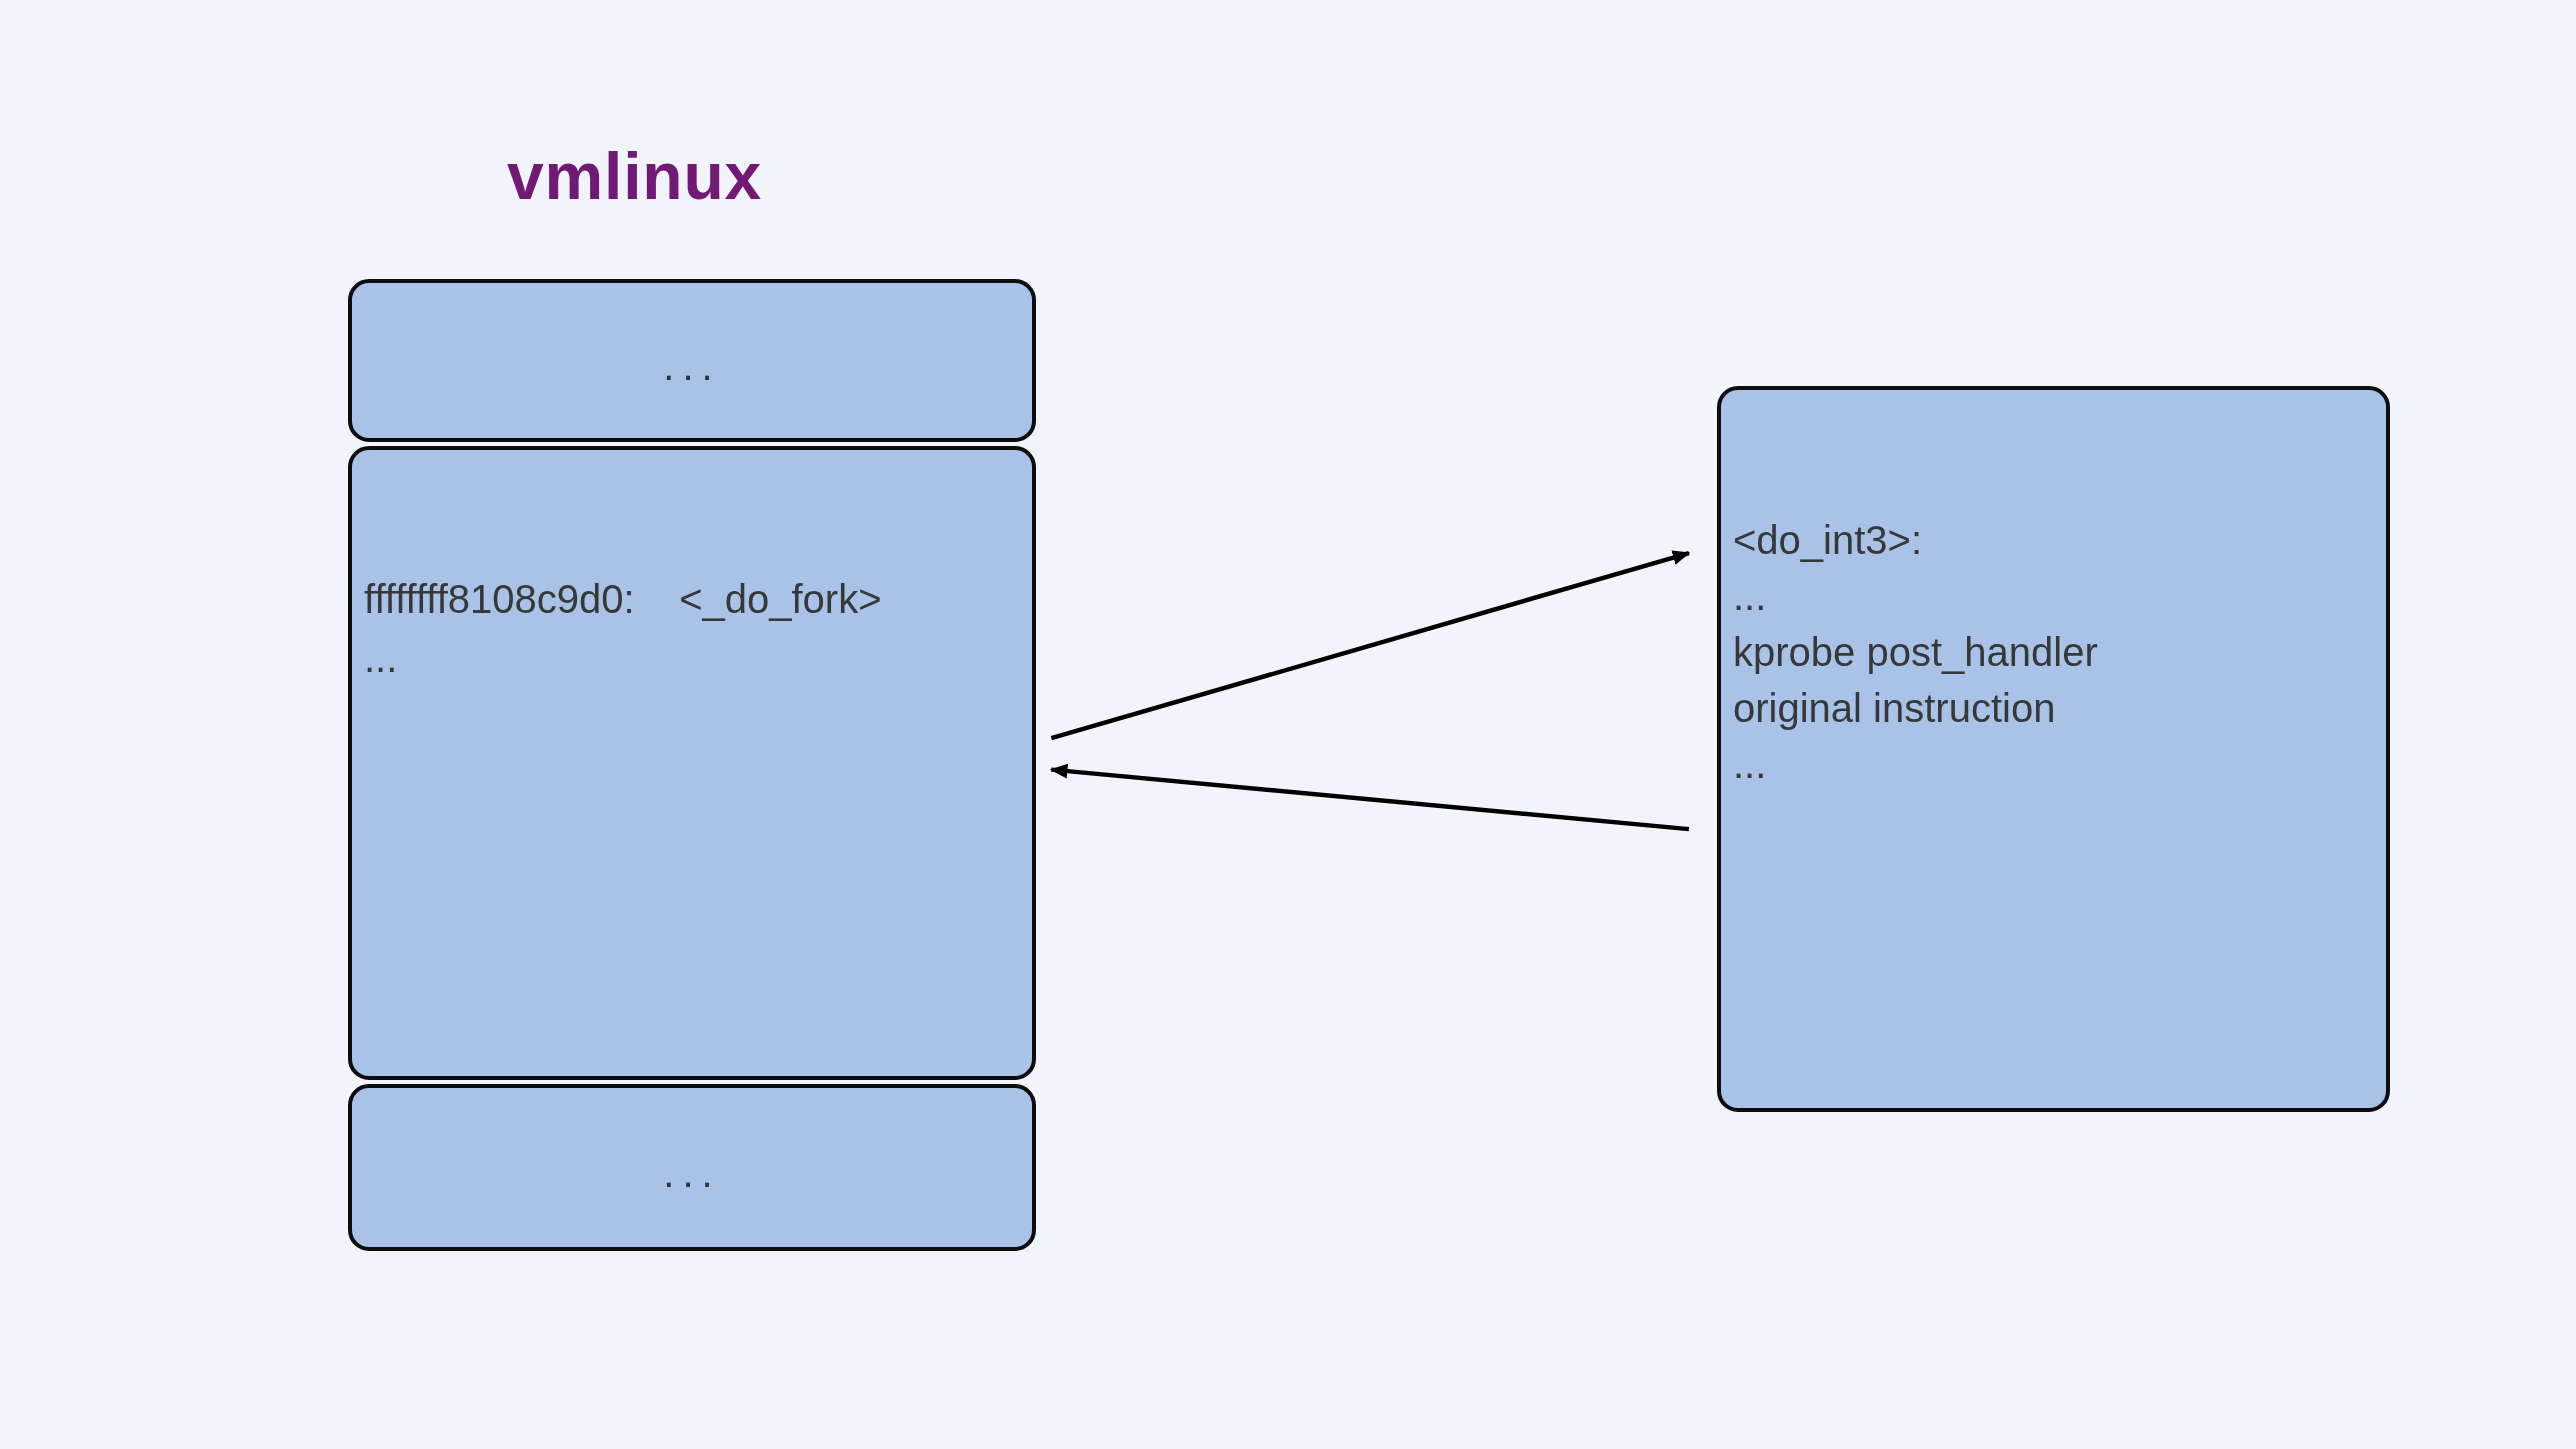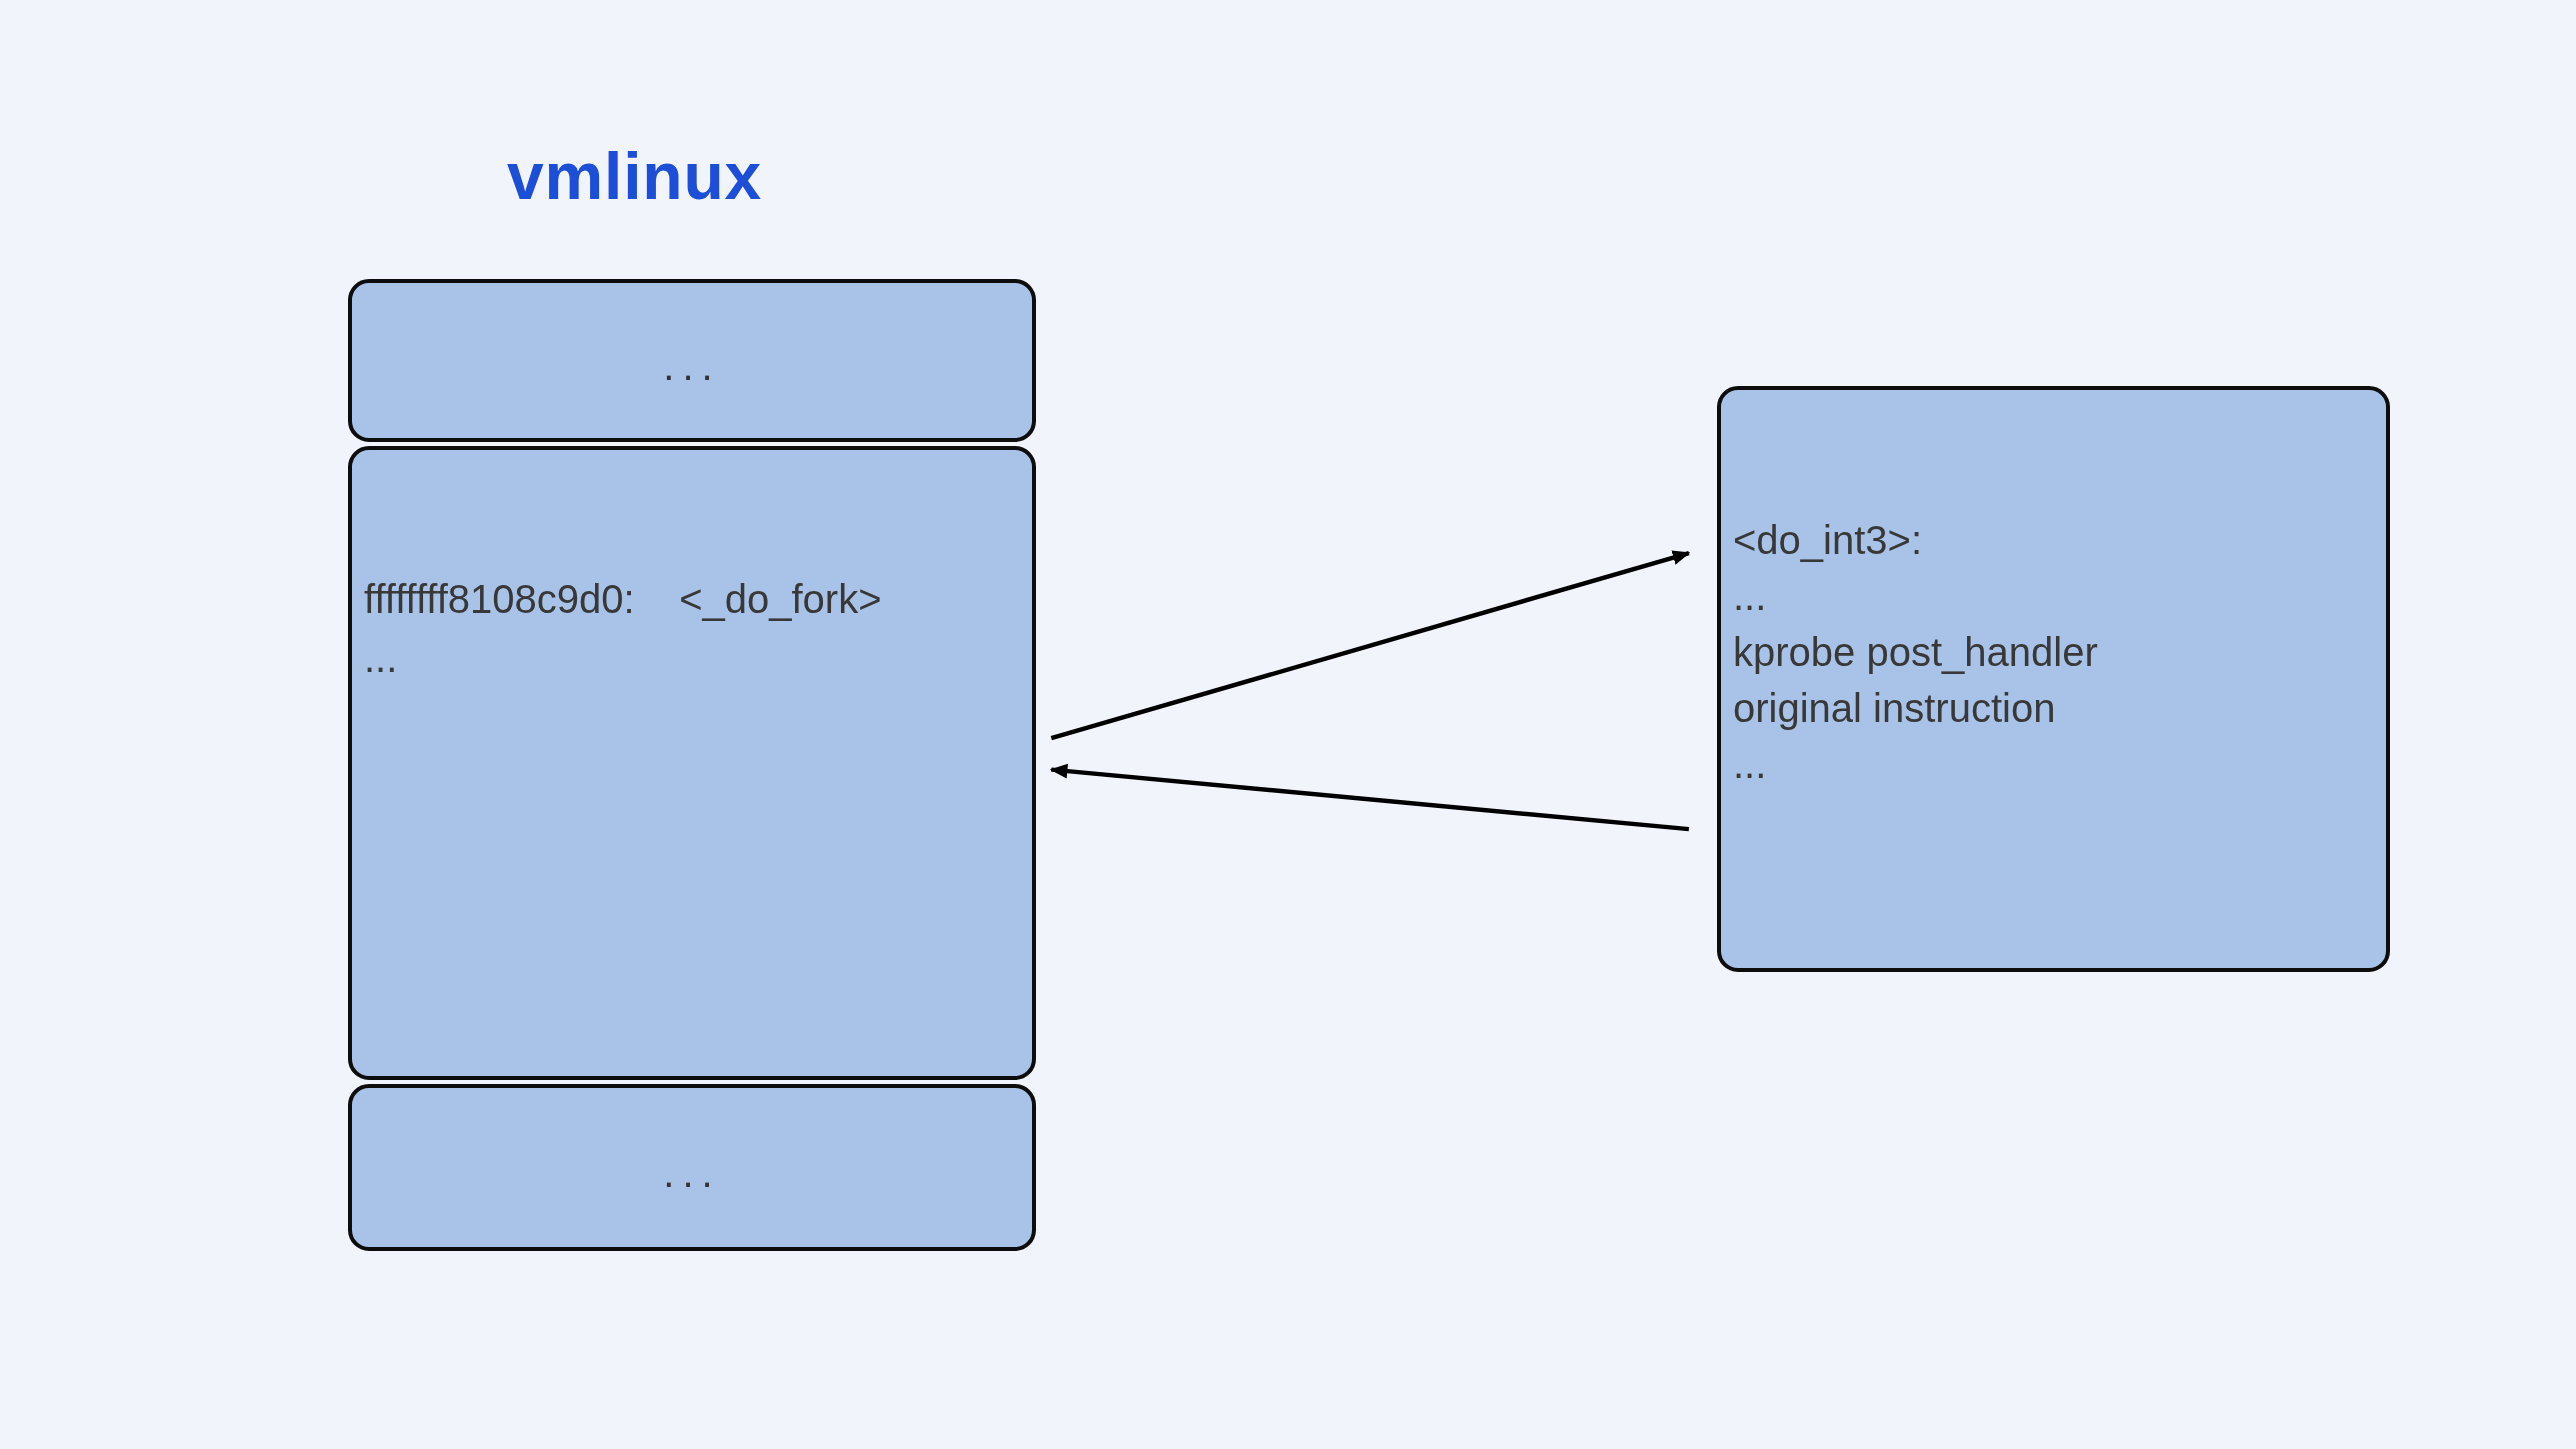--- a/index.html
+++ b/index.html
@@ -12,35 +12,35 @@
     overflow: hidden;
   }
   .stage { position: absolute; inset: 0; }
 
   .diagram-title {
     position: absolute;
     left: 507px;
     top: 138px;
     font-size: 66px;
     font-weight: 600;
-    color: #1d4ed8;
+    color: #701a75;
     letter-spacing: 0.8px;
     text-align: right;
   }
 
   .box {
     position: absolute;
     background: #a9c3e8;
     border: 4px solid #0d0d0d;
     border-radius: 21px;
   }
   .box-top    { left: 348px; top: 279px;  width: 688px; height: 163px; }
   .box-mid    { left: 348px; top: 446px;  width: 688px; height: 634px; }
   .box-bottom { left: 348px; top: 1084px; width: 688px; height: 167px; }
-  .box-right  { left: 1717px; top: 386px; width: 673px; height: 586px; }
+  .box-right  { left: 1717px; top: 386px; width: 673px; height: 726px; }
 
   .center-dots {
     width: 100%; height: 100%;
     display: flex; align-items: center; justify-content: center;
   }
   .dots {
     font-size: 40px;
     letter-spacing: 8px;
     color: #333333;
     line-height: 40px;

